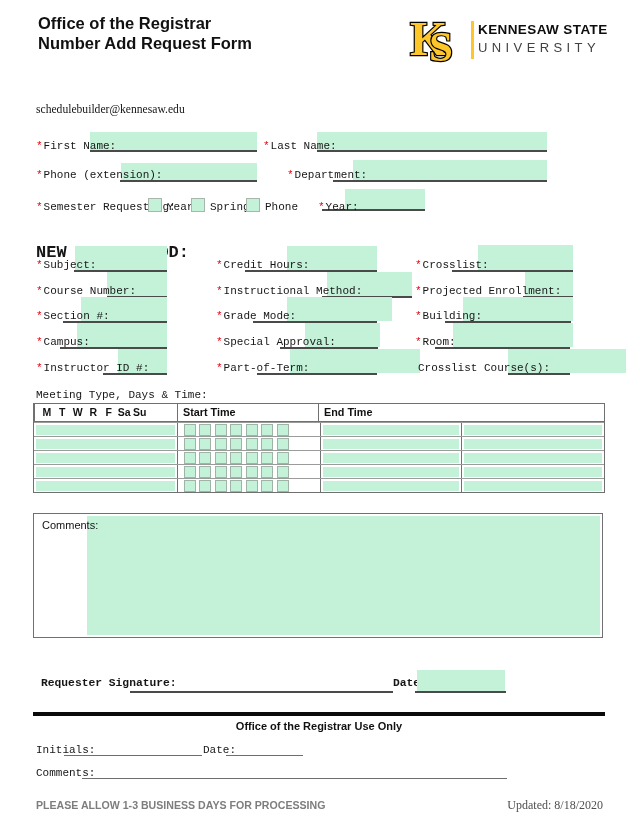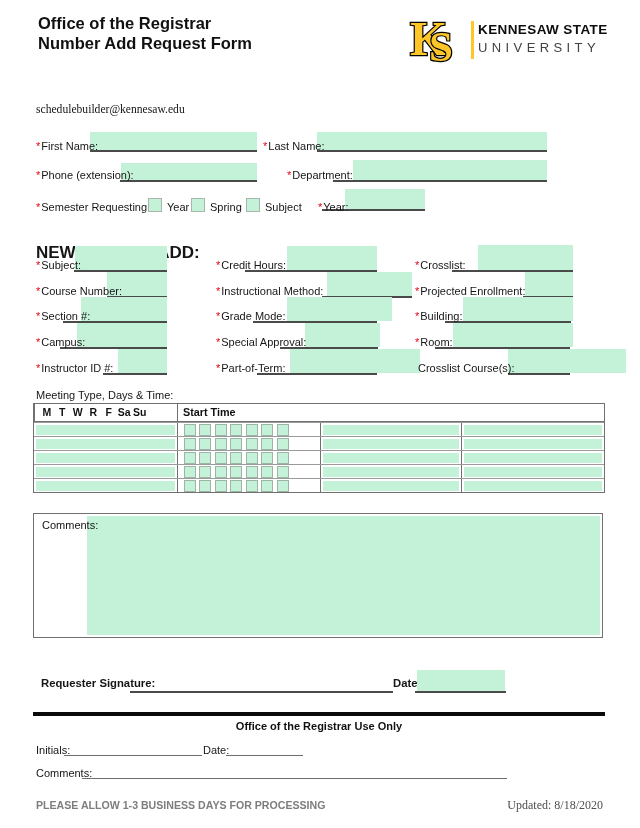--- a/index.html
+++ b/index.html
@@ -7,21 +7,21 @@
     --gold:#FFC629;
     --red:#e8000d;
     --line:#4a4a4a;
     --border:#707070;
   }
   html,body{margin:0;padding:0;background:#fff;}
   #page{position:relative;width:640px;height:828px;background:#fff;overflow:hidden;
         font-family:"Liberation Sans",sans-serif;color:#111;}
   .ttl{position:absolute;font-size:16.5px;font-weight:700;white-space:nowrap;}
   .intro{position:absolute;font-family:"Liberation Serif",serif;font-size:11.6px;line-height:15.5px;white-space:nowrap;color:#141414;}
-  .lbl{position:absolute;font-size:11px;white-space:nowrap;color:#161616;}
+  .lbl{position:absolute;font-size:11px;white-space:nowrap;color:#161616;font-family:Liberation Mono, monospace;}
   .b{font-weight:700;}
   .req{color:var(--red);padding-right:1px;}
   .green{position:absolute;background:var(--green);}
   .uline{position:absolute;height:1.5px;background:var(--line);}
   .cb{position:absolute;width:12px;height:12px;background:var(--green);border:1px solid #a9b6ab;}
   
   .logo-divider{position:absolute;width:2.5px;background:var(--gold);}
   .logo-name1{position:absolute;font-size:13.5px;font-weight:700;letter-spacing:.4px;white-space:nowrap;color:#0d0d0d;}
   .logo-name2{position:absolute;font-size:13px;letter-spacing:4.4px;white-space:nowrap;color:#3f4145;}
   
@@ -83,21 +83,21 @@
   <div class="green" style="left:353px;top:160px;width:194px;height:20px"></div>
   <div class="uline" style="left:333px;top:180px;width:214px"></div>
   <div class="lbl" style="left:287px;top:169px"><span class="req">*</span><span>Department:</span></div>
 
   <div class="lbl" style="left:36px;top:201px"><span class="req">*</span><span>Semester Requesting:</span></div>
   <div class="cb" style="left:148px;top:198px"></div>
   <div class="lbl" style="left:167px;top:201px">Year</div>
   <div class="cb" style="left:191px;top:198px"></div>
   <div class="lbl" style="left:210px;top:201px">Spring</div>
   <div class="cb" style="left:246px;top:198px"></div>
-  <div class="lbl" style="left:265px;top:201px">Subject</div>
+  <div class="lbl" style="left:265px;top:201px">Phone</div>
   <div class="green" style="left:345px;top:189px;width:80px;height:20px"></div>
   <div class="uline" style="left:322px;top:209px;width:103px"></div>
   <div class="lbl" style="left:318px;top:201px"><span class="req">*</span><span>Year:</span></div>
 
   <div class="lbl b" style="left:36px;top:243px;font-size:17px">NEW COURSE ADD:</div>
 
   <div class="green" style="left:75px;top:246px;width:92px;height:24px"></div>
   <div class="uline" style="left:74px;top:270px;width:93px"></div>
   <div class="lbl" style="left:36px;top:259px"><span class="req">*</span><span>Subject:</span></div>
 
@@ -164,20 +164,21 @@
       <div class="td t2 days">
         <span class="slot">M</span>
         <span class="slot">T</span>
         <span class="slot">W</span>
         <span class="slot">R</span>
         <span class="slot">F</span>
         <span class="slot">Sa</span>
         <span class="slot">Su</span>
       </div>
       <div class="td t3 hl">Start Time</div>
+      <div class="td t4 hl">End Time</div>
     </div>
 
     <div class="tr">
       <div class="td t1">
           <div class="fill"></div>
         </div>
       <div class="td t2 days">
         <span class="slot">
             <span class="cbt"></span>
           </span>

